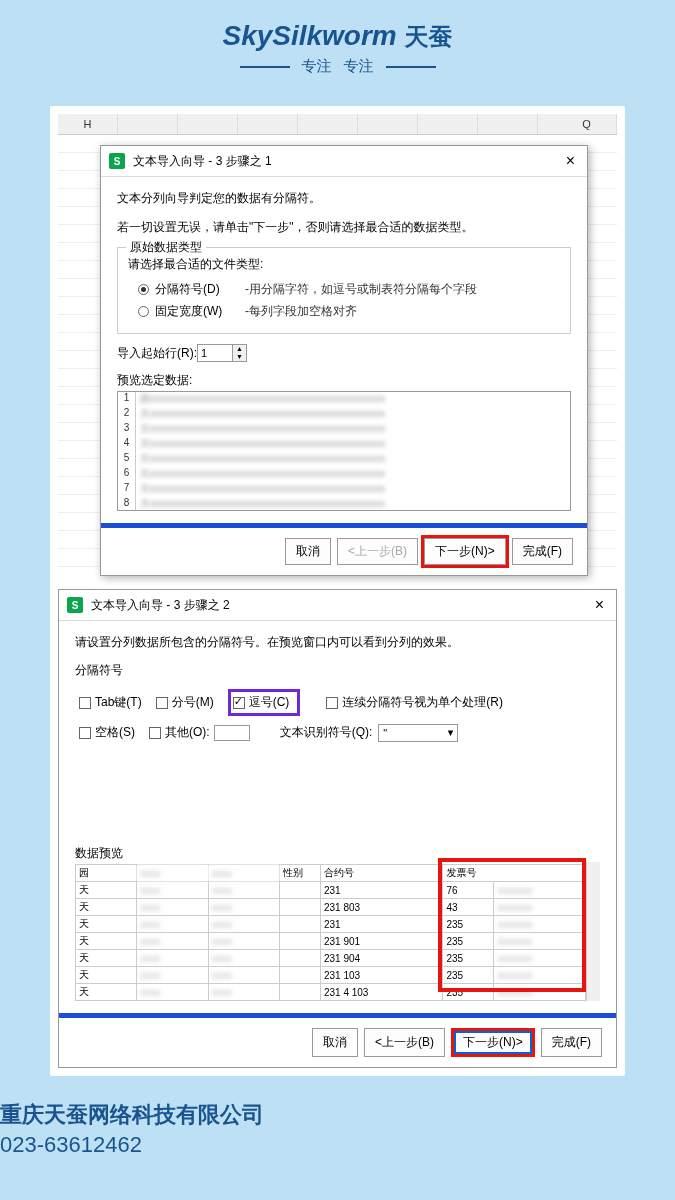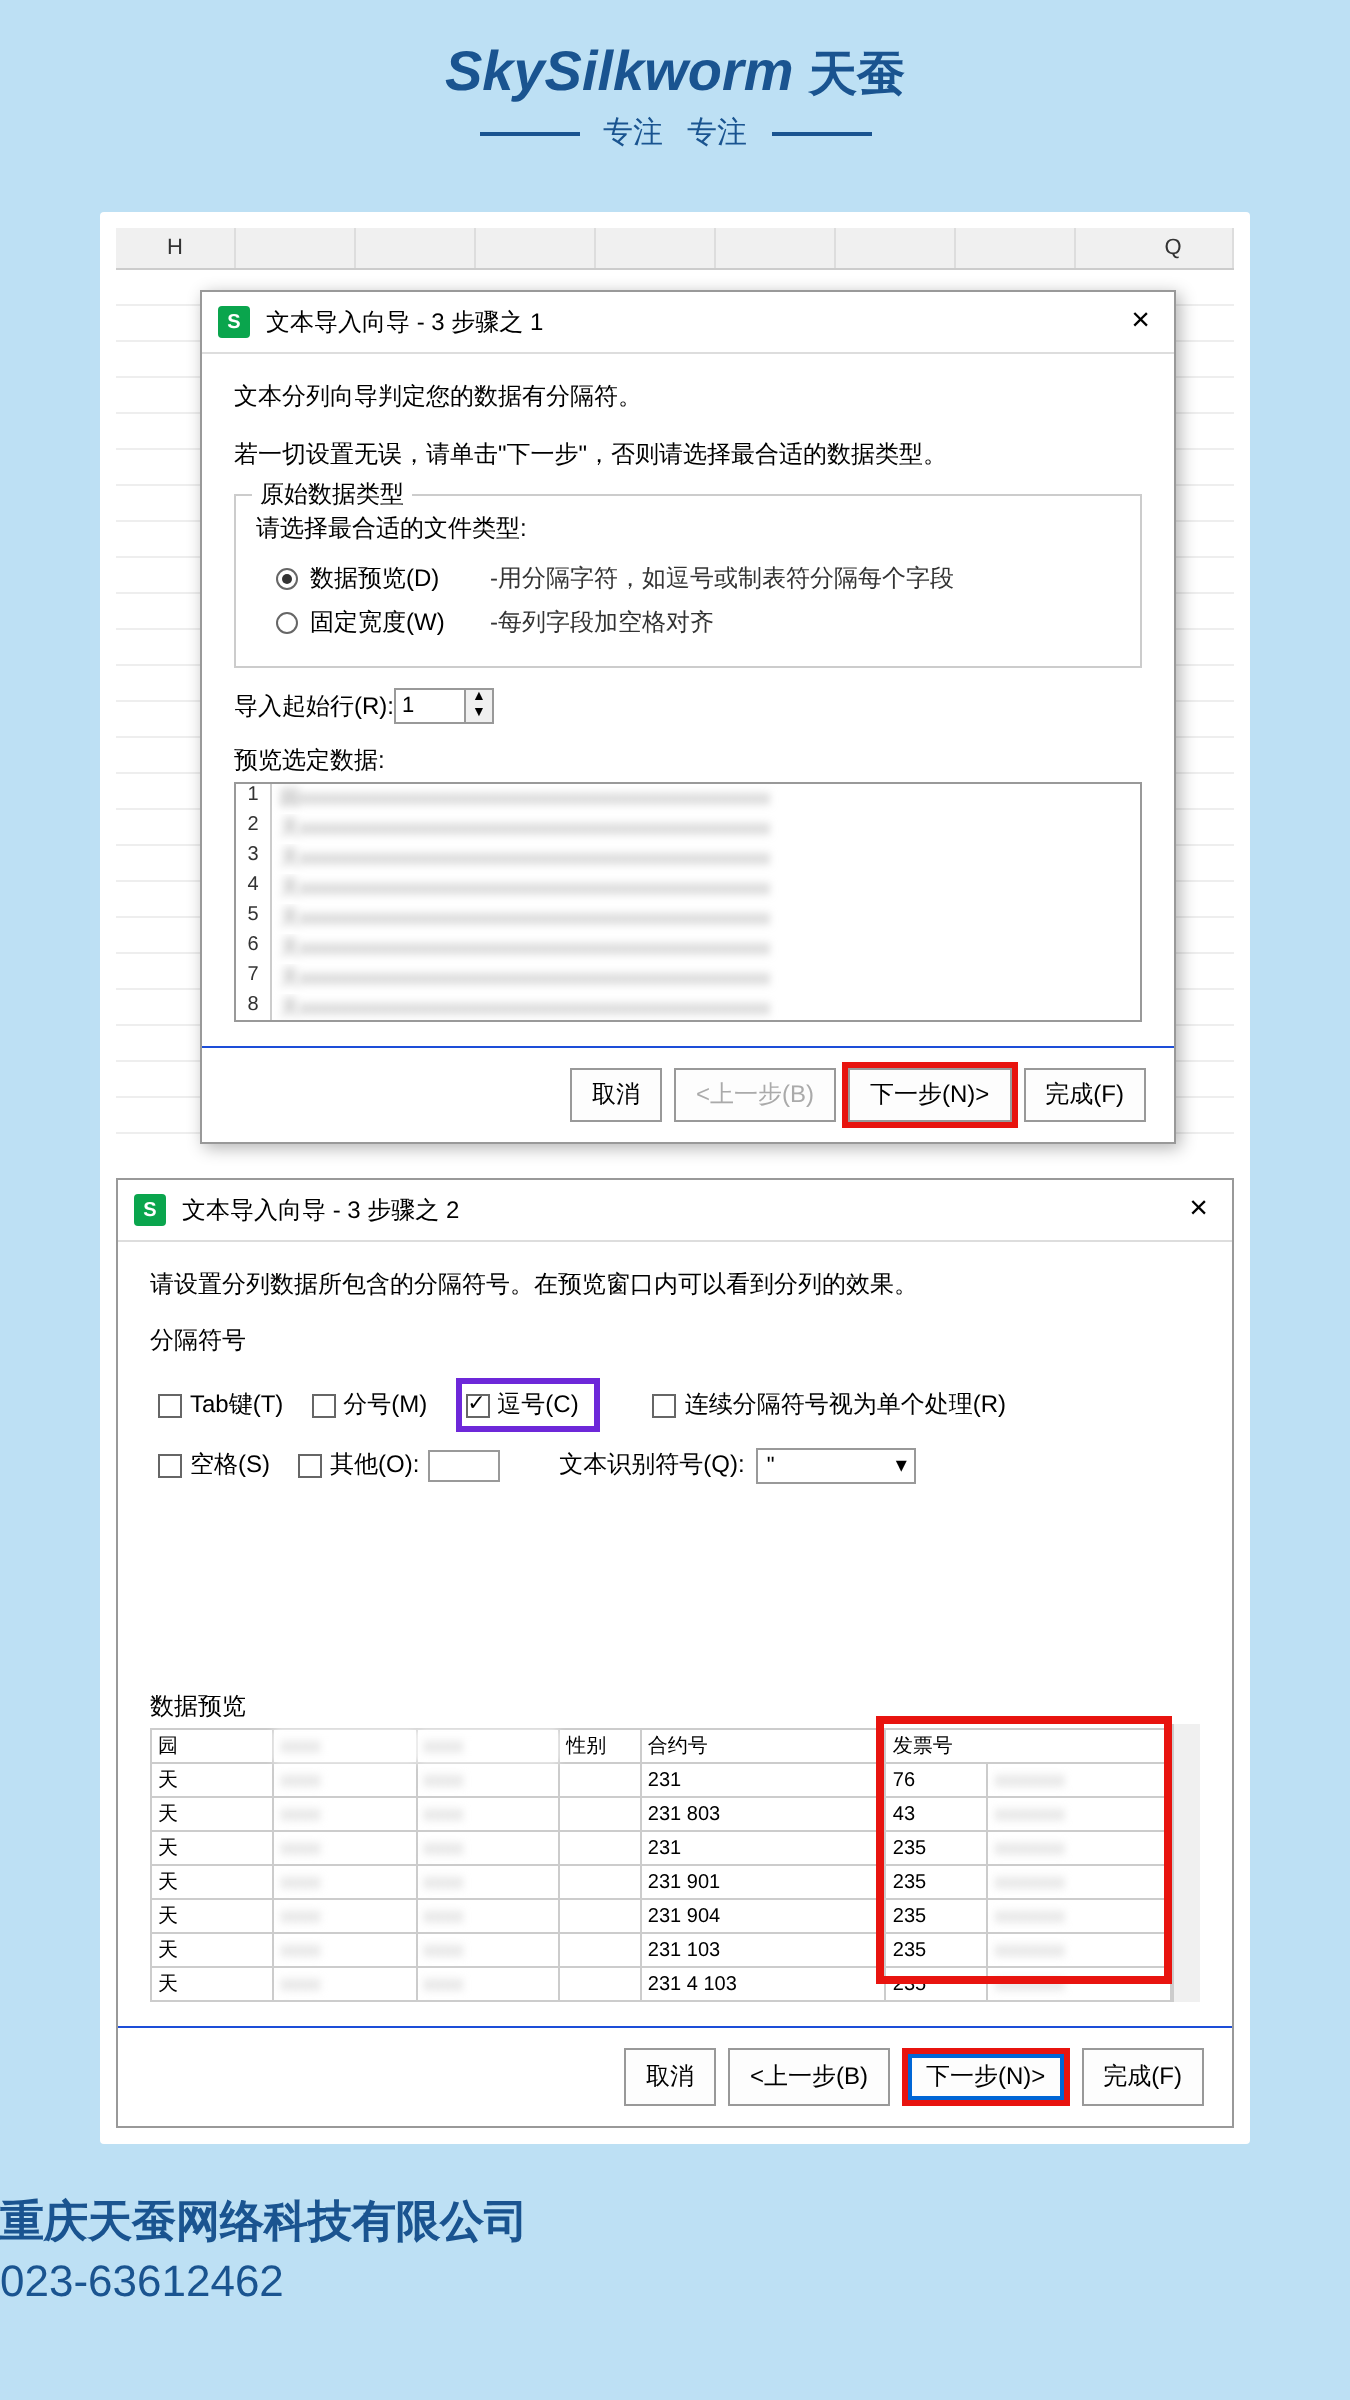--- a/index.html
+++ b/index.html
@@ -34,21 +34,21 @@
 .radio-desc { color: #333; }
 .input-row { margin: 10px 0; display: flex; align-items: center; }
 .num-input { width: 36px; height: 18px; border: 1px solid #999; padding: 0 3px; font-size: 11px; }
 .spinner { width: 14px; height: 18px; border: 1px solid #999; border-left: none; display: flex; flex-direction: column; }
 .spin-btn { flex: 1; font-size: 7px; line-height: 8px; text-align: center; background: #f0f0f0; cursor: pointer; }
 .preview-label { margin-top: 6px; }
 .preview-box { border: 1px solid #999; height: 120px; overflow: hidden; margin-top: 2px; }
 .prow { display: flex; font-size: 10px; height: 15px; overflow: hidden; }
 .pnum { width: 18px; text-align: center; border-right: 1px solid #ccc; color: #333; }
 .pdata { flex: 1; padding-left: 4px; color: #999; white-space: nowrap; overflow: hidden; filter: blur(2px); }
-.dlg-footer { display: flex; justify-content: flex-end; gap: 6px; padding: 10px 14px; border-top: 1px solid #1d4ed8; }
+.dlg-footer { display: flex; justify-content: flex-end; gap: 6px; padding: 10px 14px; border-top: 5px solid #1d4ed8; }
 .btn { padding: 4px 10px; border: 1px solid #999; background: #fdfdfd; font-size: 12px; cursor: pointer; }
 .btn.disabled { color: #aaa; }
 .btn.hl { outline: 3px solid #e8140f; }
 .btn.hl2 { outline: 2px solid #0066d6; outline-offset: -5px; border: 3px solid #e8140f; padding: 3px 9px; }
 .dialog2 { margin-top: 14px; border: 1px solid #999; background: #fff; font-size: 12px; position: relative; }
 .sep-group { margin-top: 8px; }
 .check-grid { display: flex; flex-wrap: wrap; gap: 0 14px; padding: 6px 4px; }
 .check-item { display: flex; align-items: center; margin: 4px 0; }
 .chk { width: 12px; height: 12px; border: 1px solid #666; margin-right: 4px; position: relative; }
 .chk.checked::after { content: "✓"; position: absolute; top: -3px; left: 0; font-size: 11px; }
@@ -132,21 +132,21 @@
             <div class="close-x">×</div>
           </div>
           <div class="dlg-body">
             <div class="intro">文本分列向导判定您的数据有分隔符。</div>
             <div class="intro">若一切设置无误，请单击"下一步"，否则请选择最合适的数据类型。</div>
             <div class="group">
               <div class="group-title">原始数据类型</div>
               <div class="subtitle">请选择最合适的文件类型:</div>
               <div class="radio-row">
                 <div class="radio checked"></div>
-                <span class="radio-label gap">数据预览(D)</span>
+                <span class="radio-label gap">分隔符号(D)</span>
                 <span class="radio-desc">-用分隔字符，如逗号或制表符分隔每个字段</span>
               </div>
               <div class="radio-row">
                 <div class="radio"></div>
                 <span class="radio-label gap">固定宽度(W)</span>
                 <span class="radio-desc">-每列字段加空格对齐</span>
               </div>
             </div>
             <div class="input-row">
               <span>导入起始行(R):</span>

